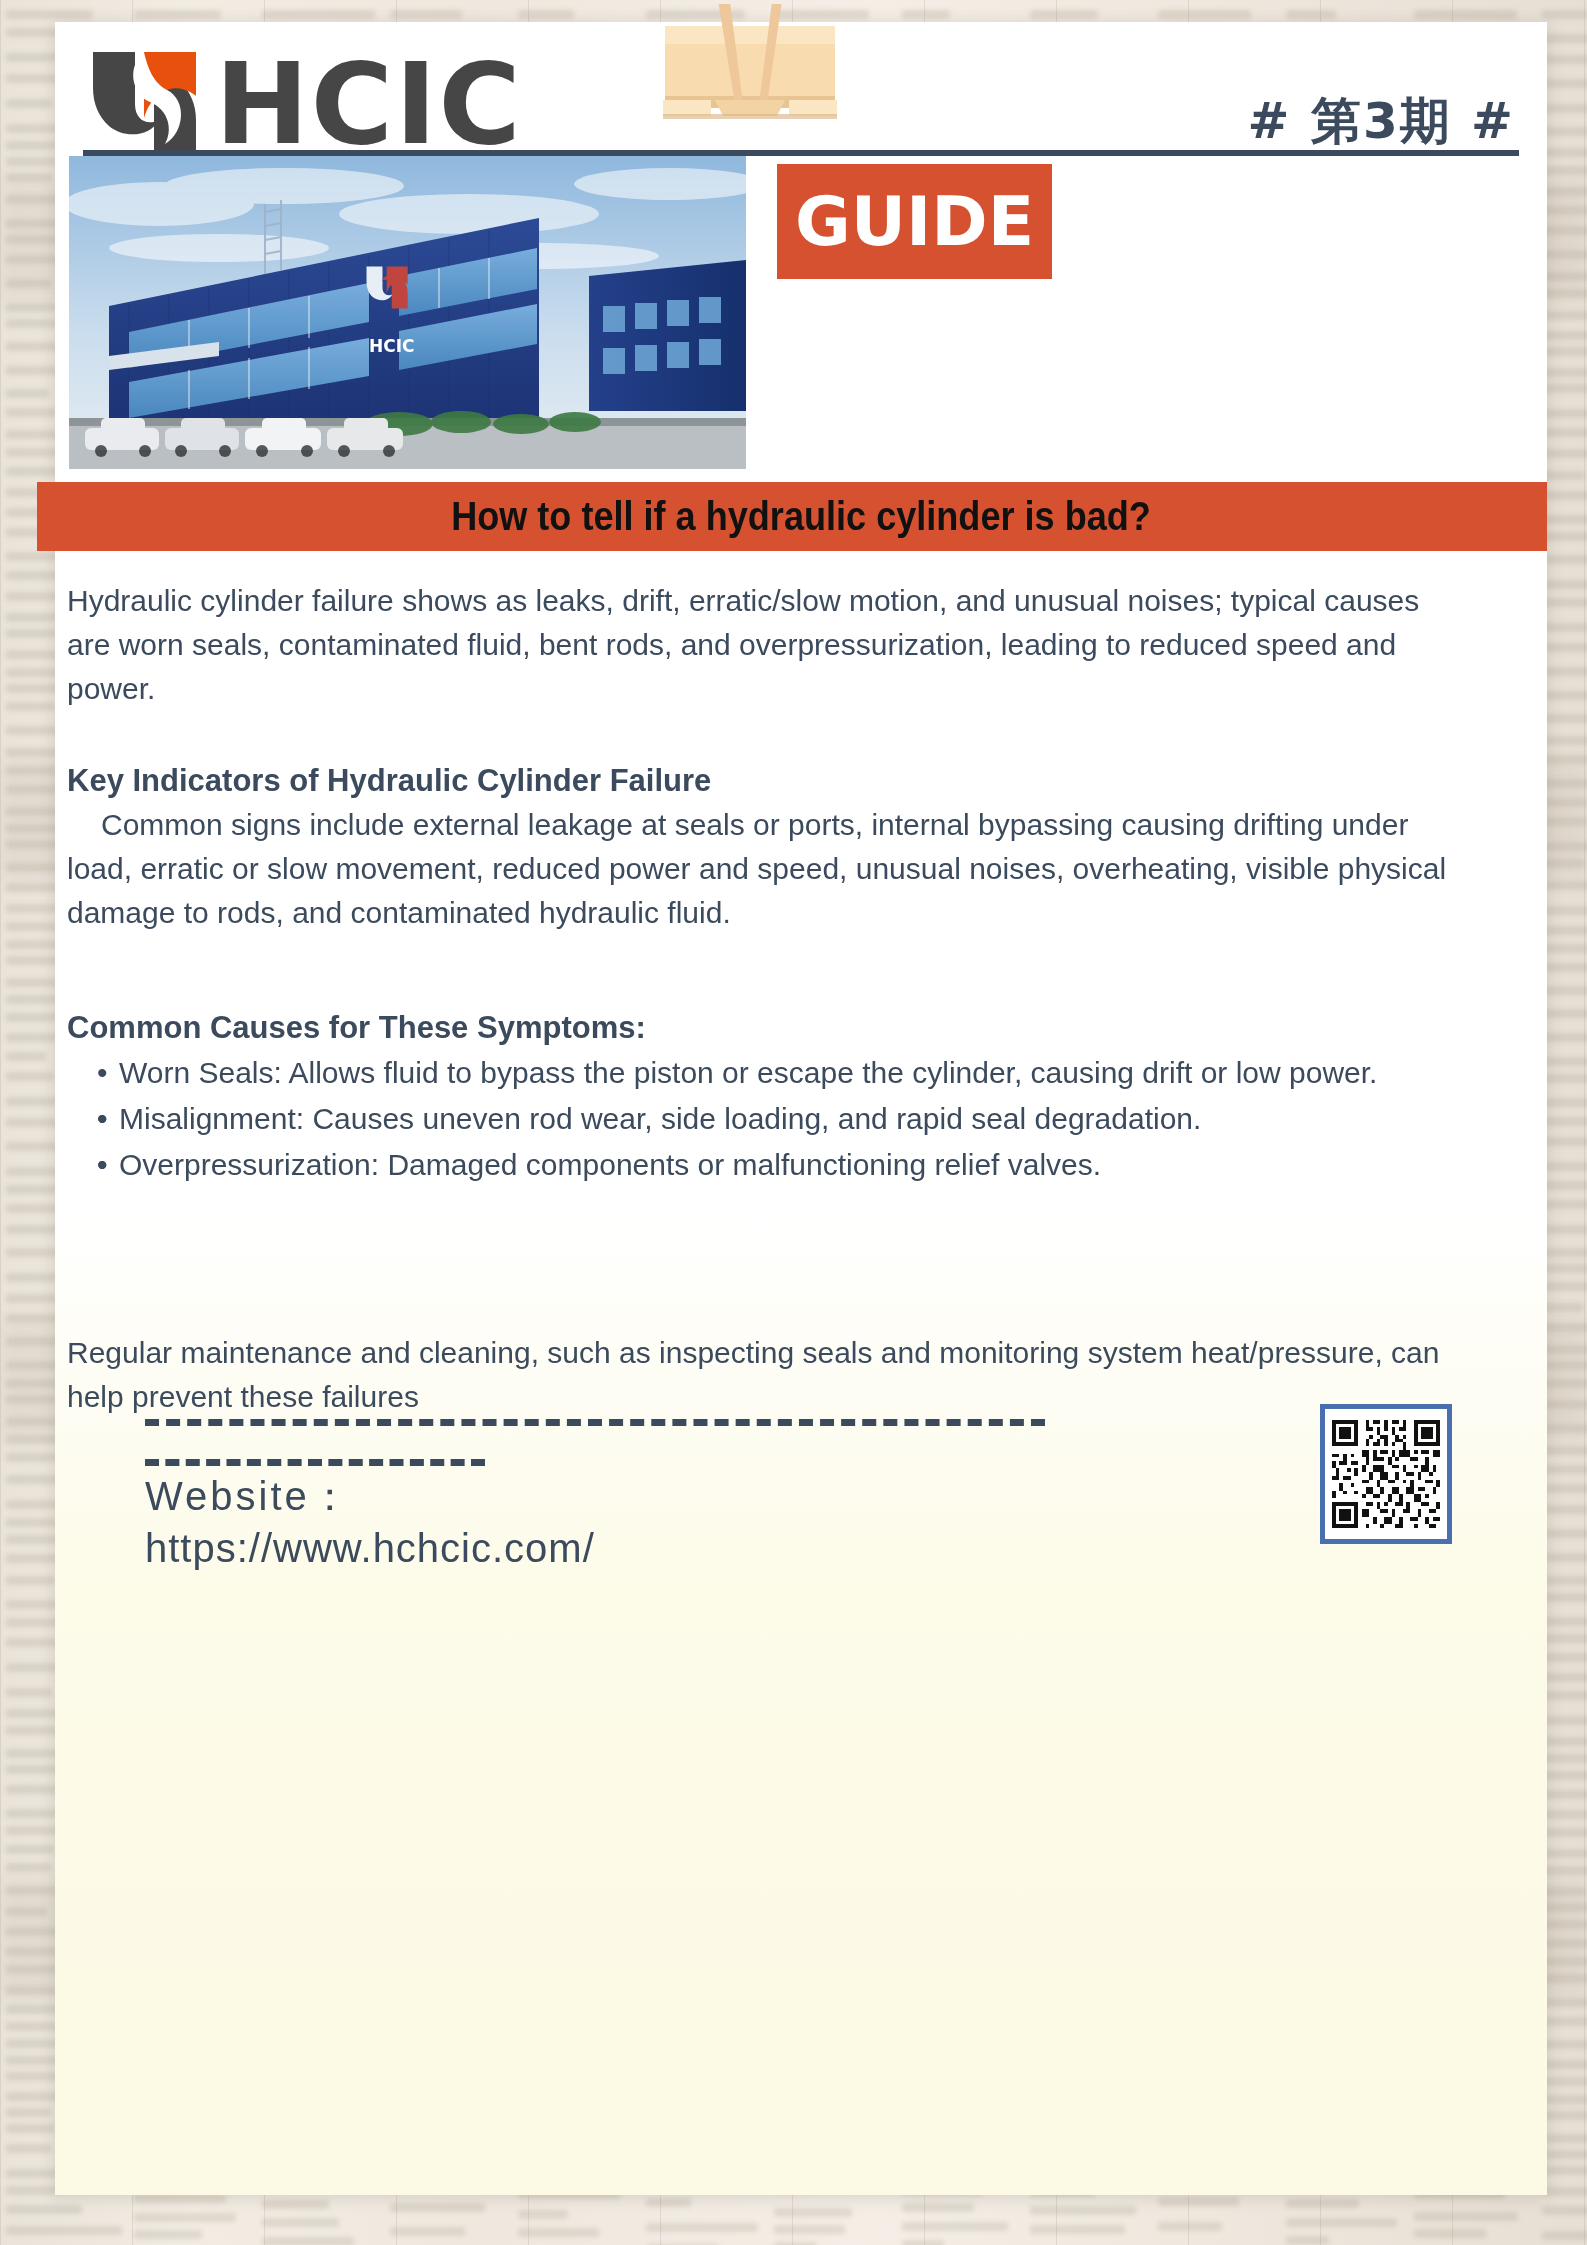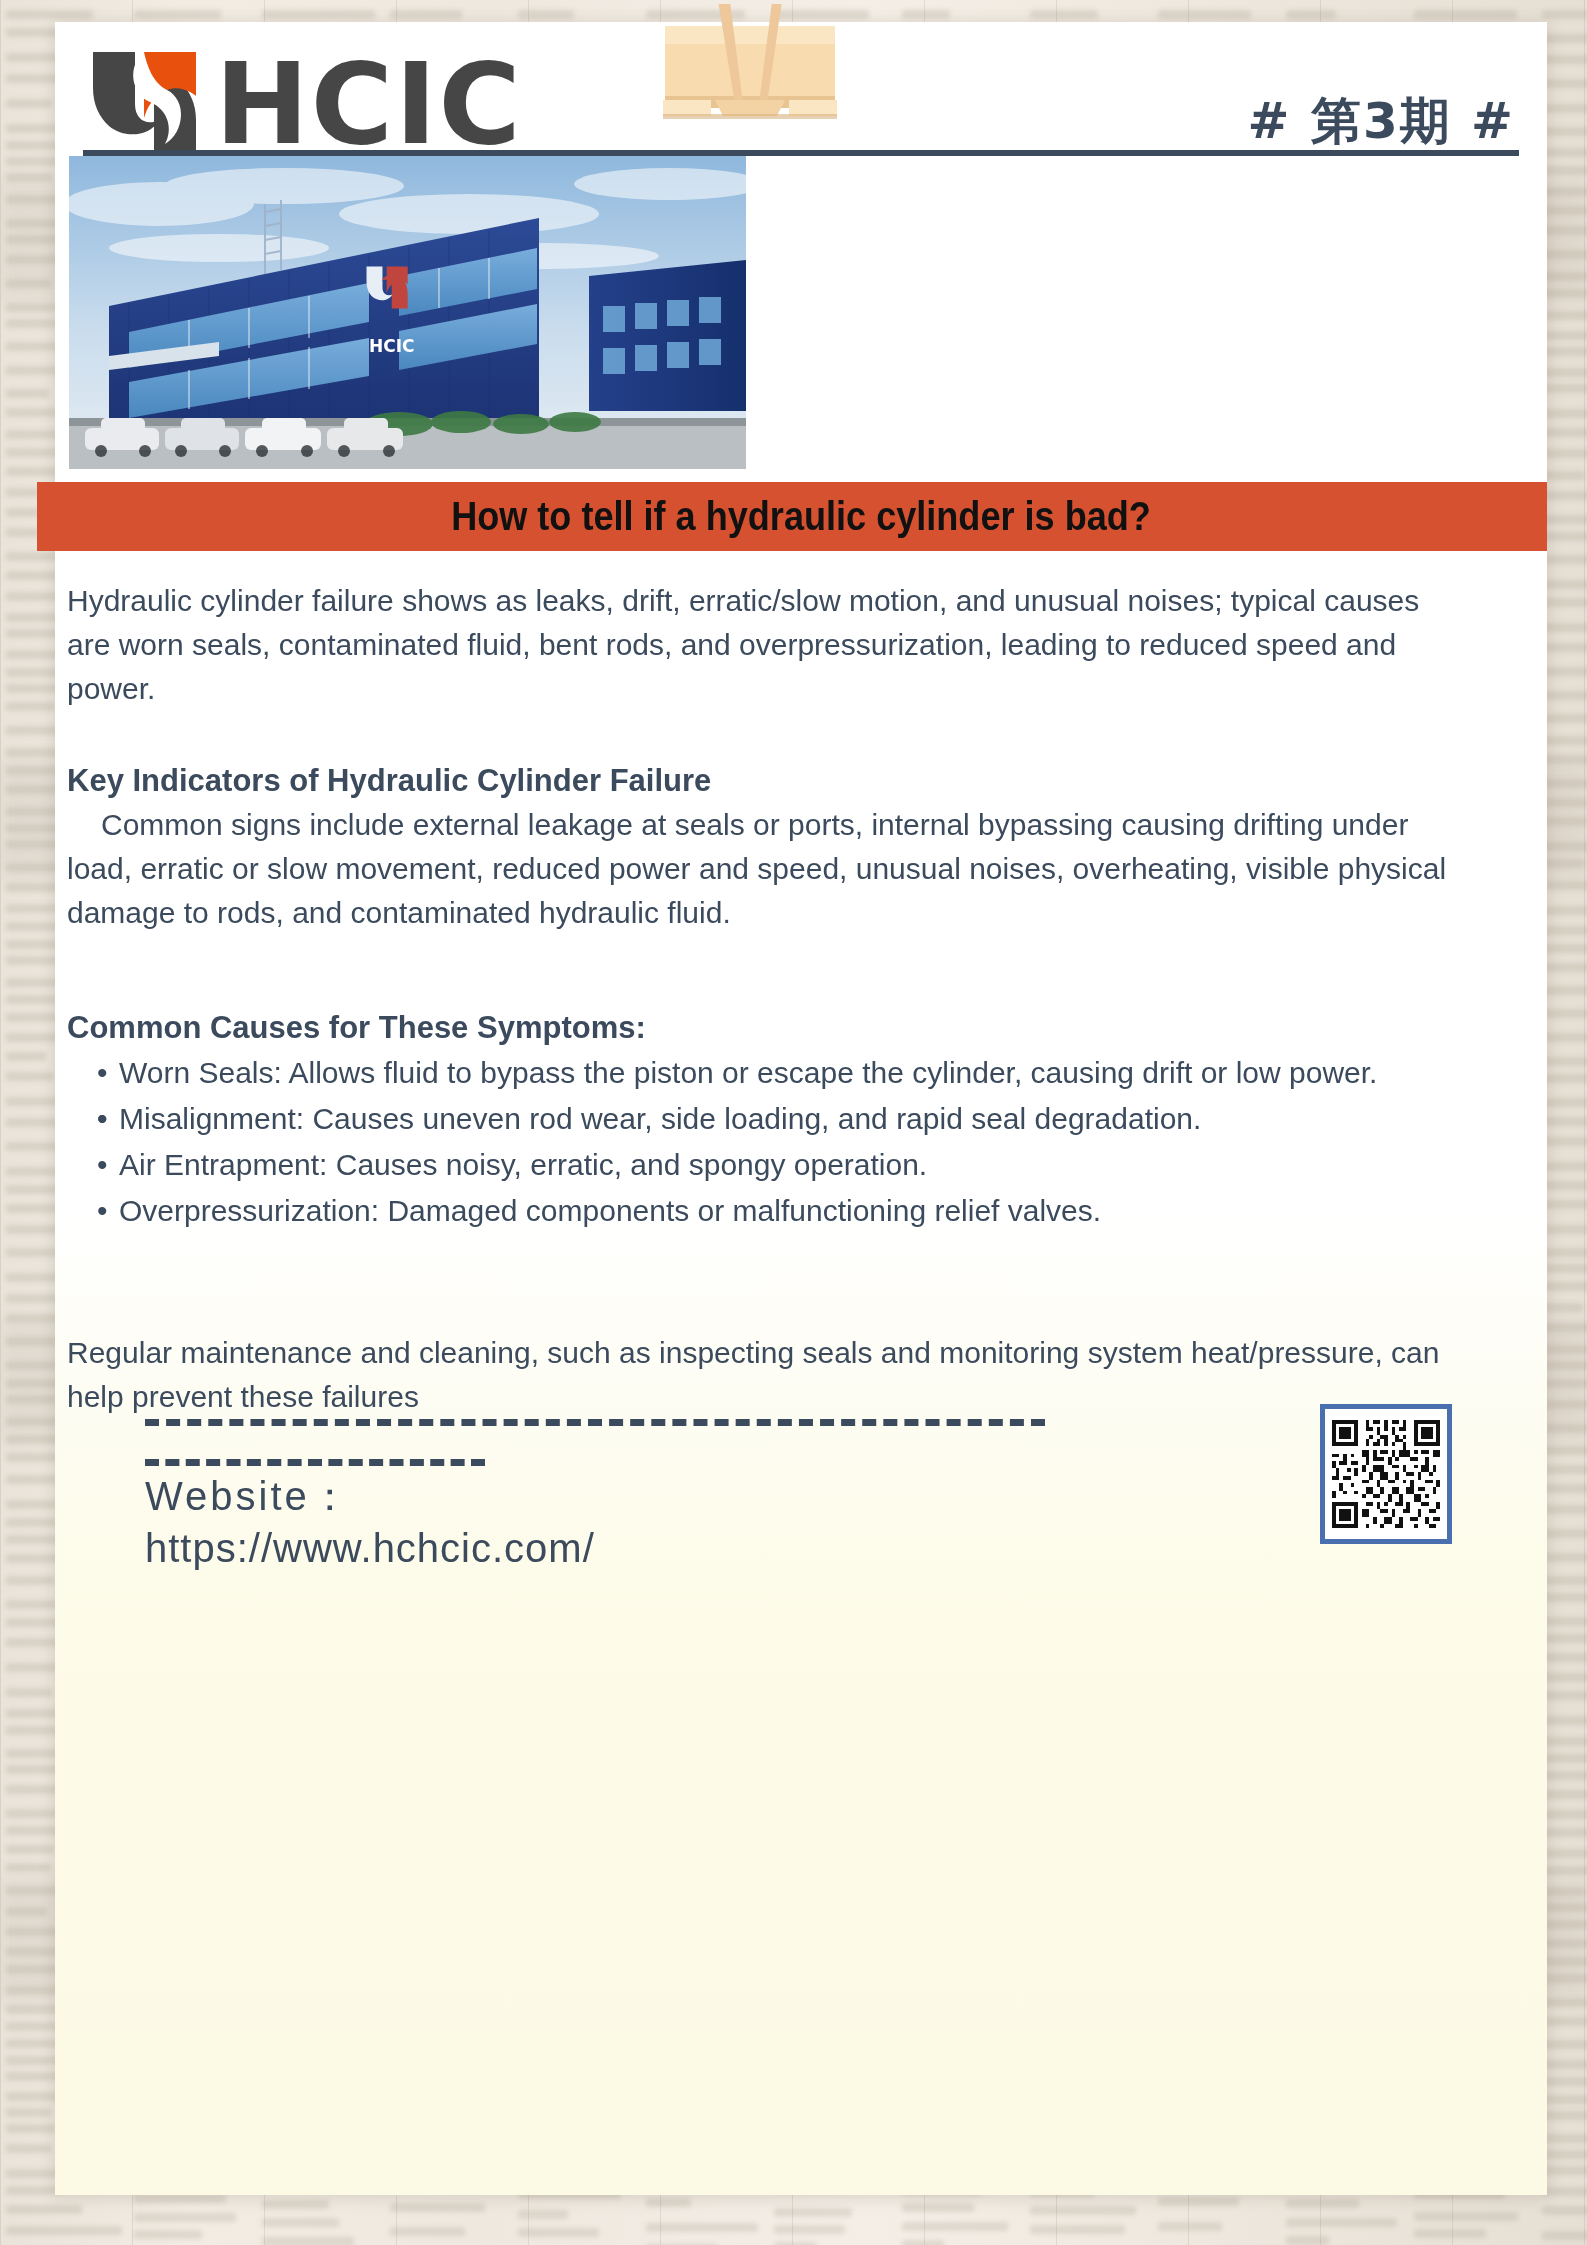--- a/index.html
+++ b/index.html
@@ -1722,20 +1722,21 @@
             <circle cx="156" cy="295" r="6"></circle>
           <circle cx="193" cy="295" r="6"></circle>
             <circle cx="238" cy="295" r="6"></circle>
           <circle cx="275" cy="295" r="6"></circle>
             <circle cx="320" cy="295" r="6"></circle>
         </g>
       </g>
     </svg>
   </div>
 
+  <div id="guide">GUIDE</div>
 
 
   <div id="titlebar">
     <span>How to tell if a hydraulic cylinder is bad?</span>
   </div>
 
   <div id="body">
 
     <div id="intro" class="txt">Hydraulic cylinder failure shows as leaks, drift, erratic/slow motion, and unusual noises; typical causes are worn seals, contaminated fluid, bent rods, and overpressurization, leading to reduced speed and power.</div>
 
@@ -1751,21 +1752,20 @@
       </li>
       <li>
         <span class="bul">•</span>
       </li>
       <li>
         <span class="bul">•</span>
         <span>Misalignment: Causes uneven rod wear, side loading, and rapid seal degradation.</span>
       </li>
       <li>
         <span class="bul">•</span>
-        <span>Air Entrapment: Causes noisy, erratic, and spongy operation.</span>
       </li>
       <li>
         <span class="bul">•</span>
         <span>Overpressurization: Damaged components or malfunctioning relief valves.</span>
       </li>
     </ul>
 
     <div id="closing" class="txt">Regular maintenance and cleaning, such as inspecting seals and monitoring system heat/pressure, can help prevent these failures</div>
 
     <div id="dash1"></div>

